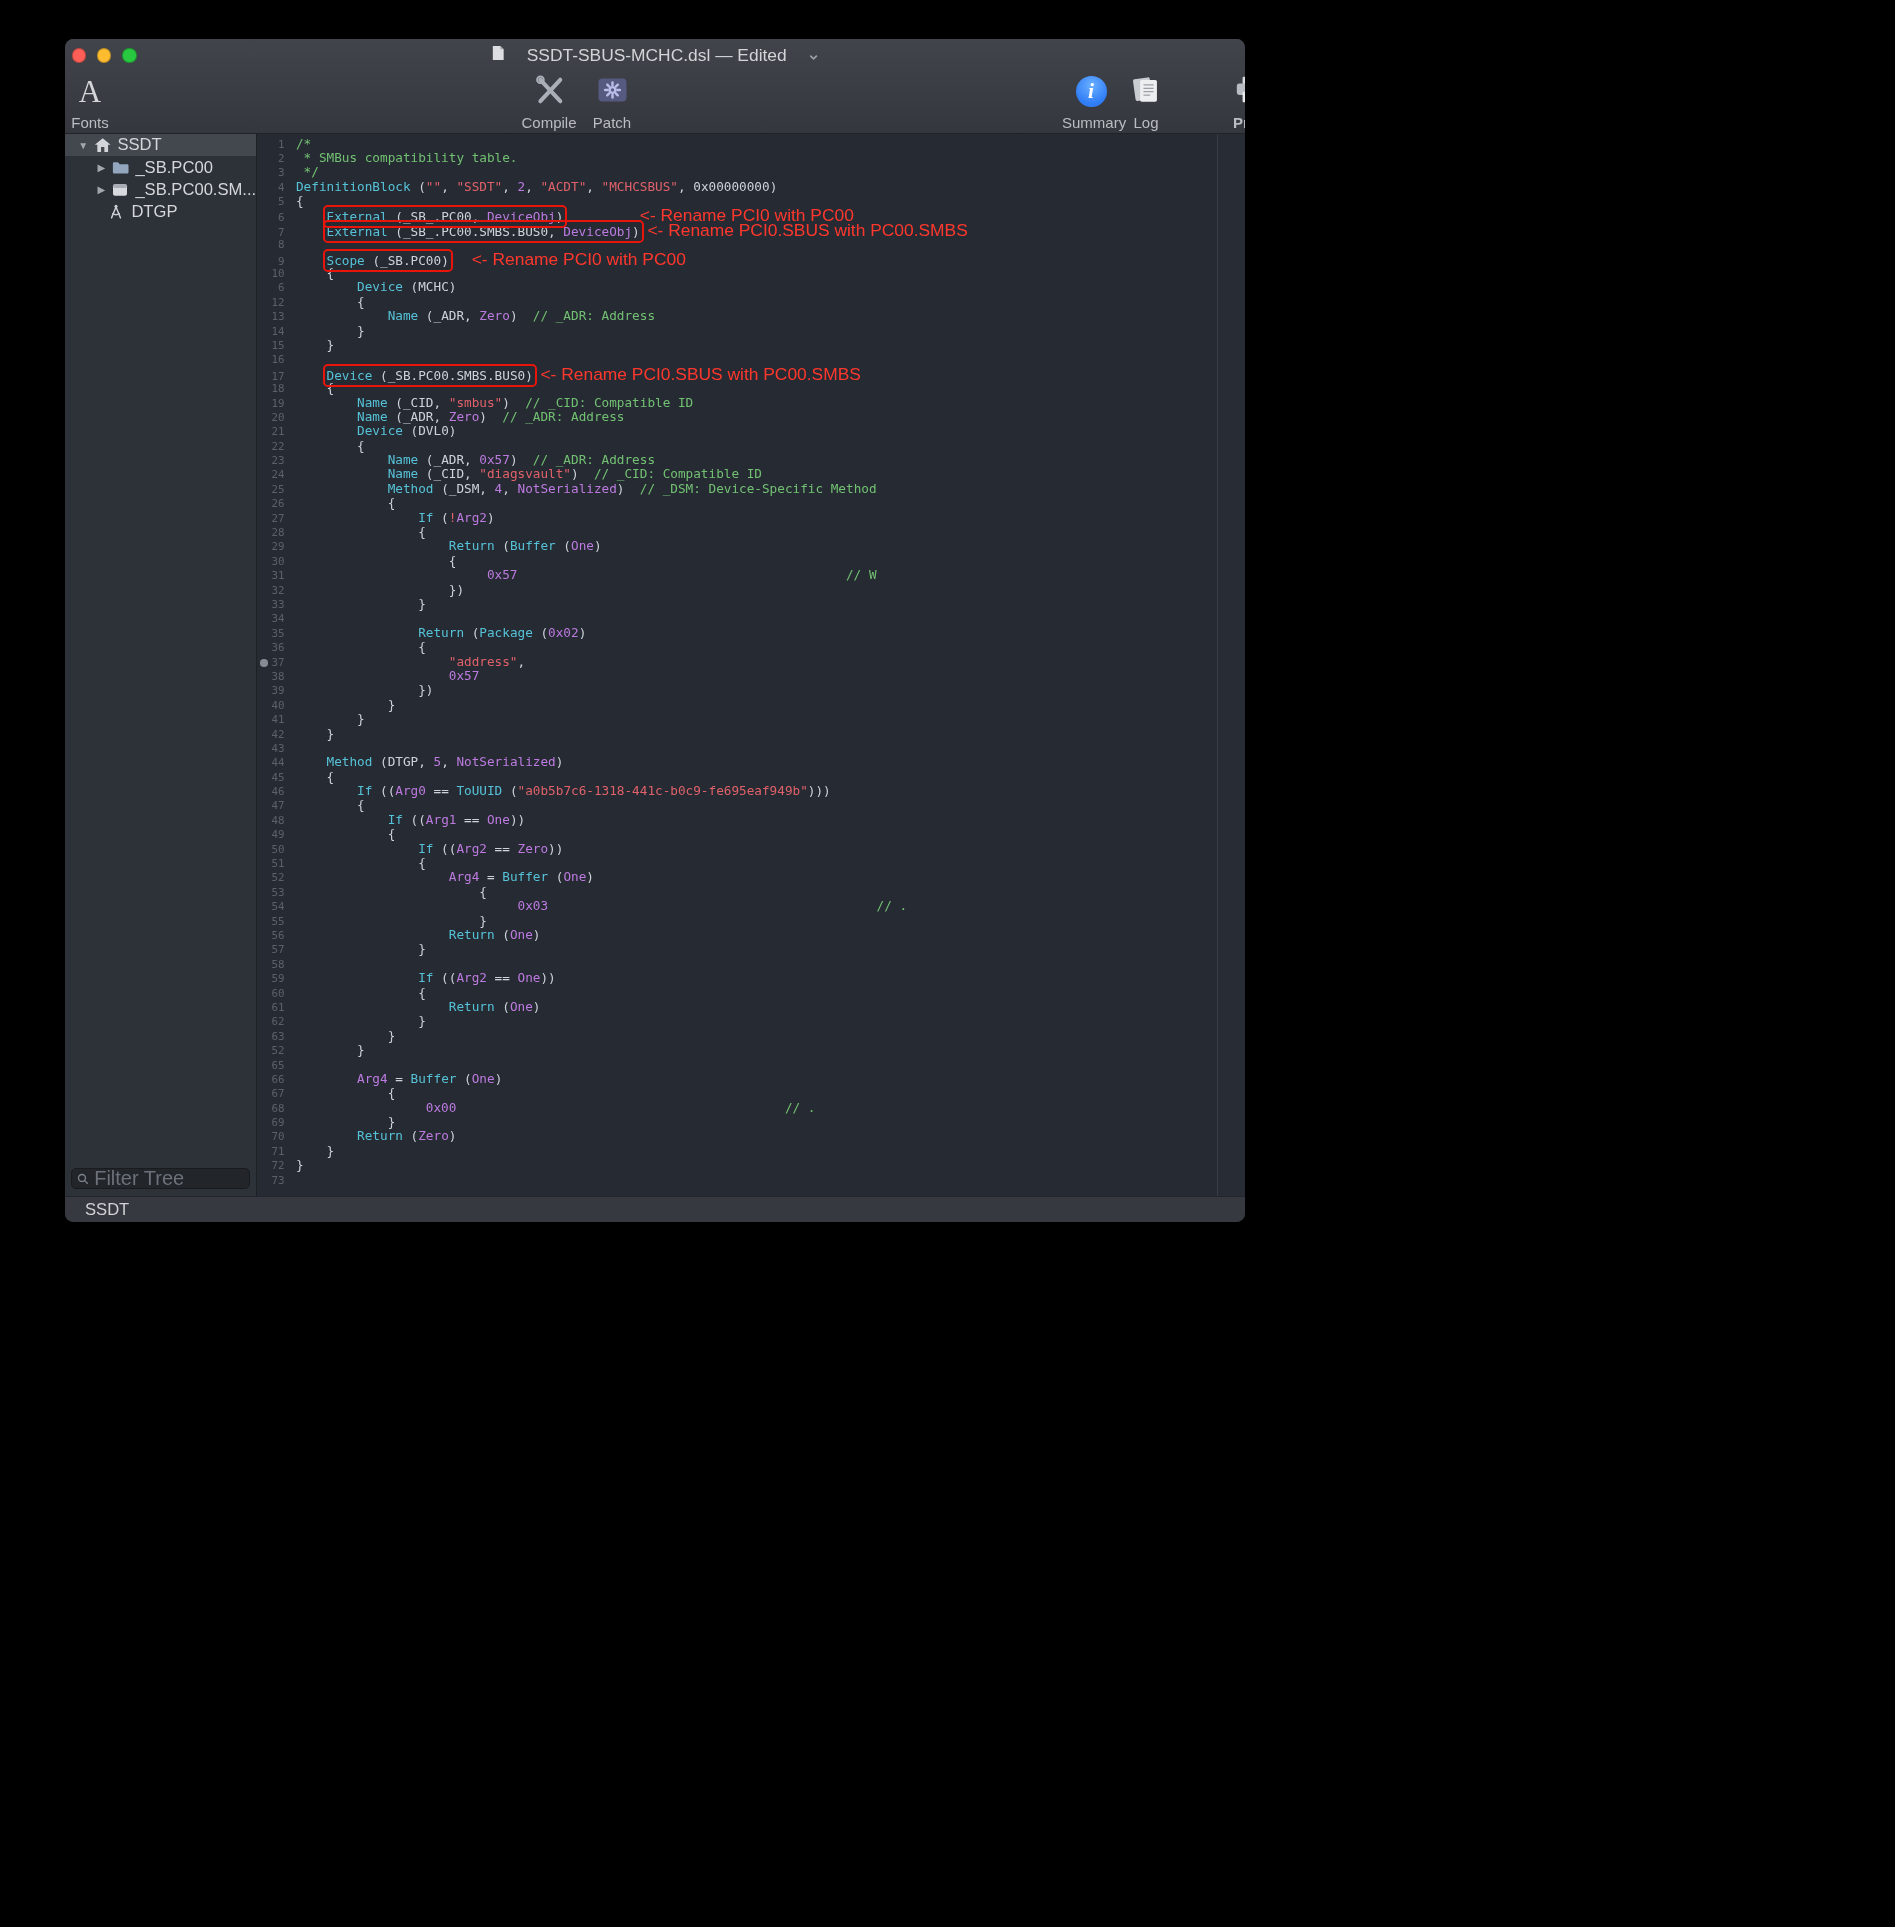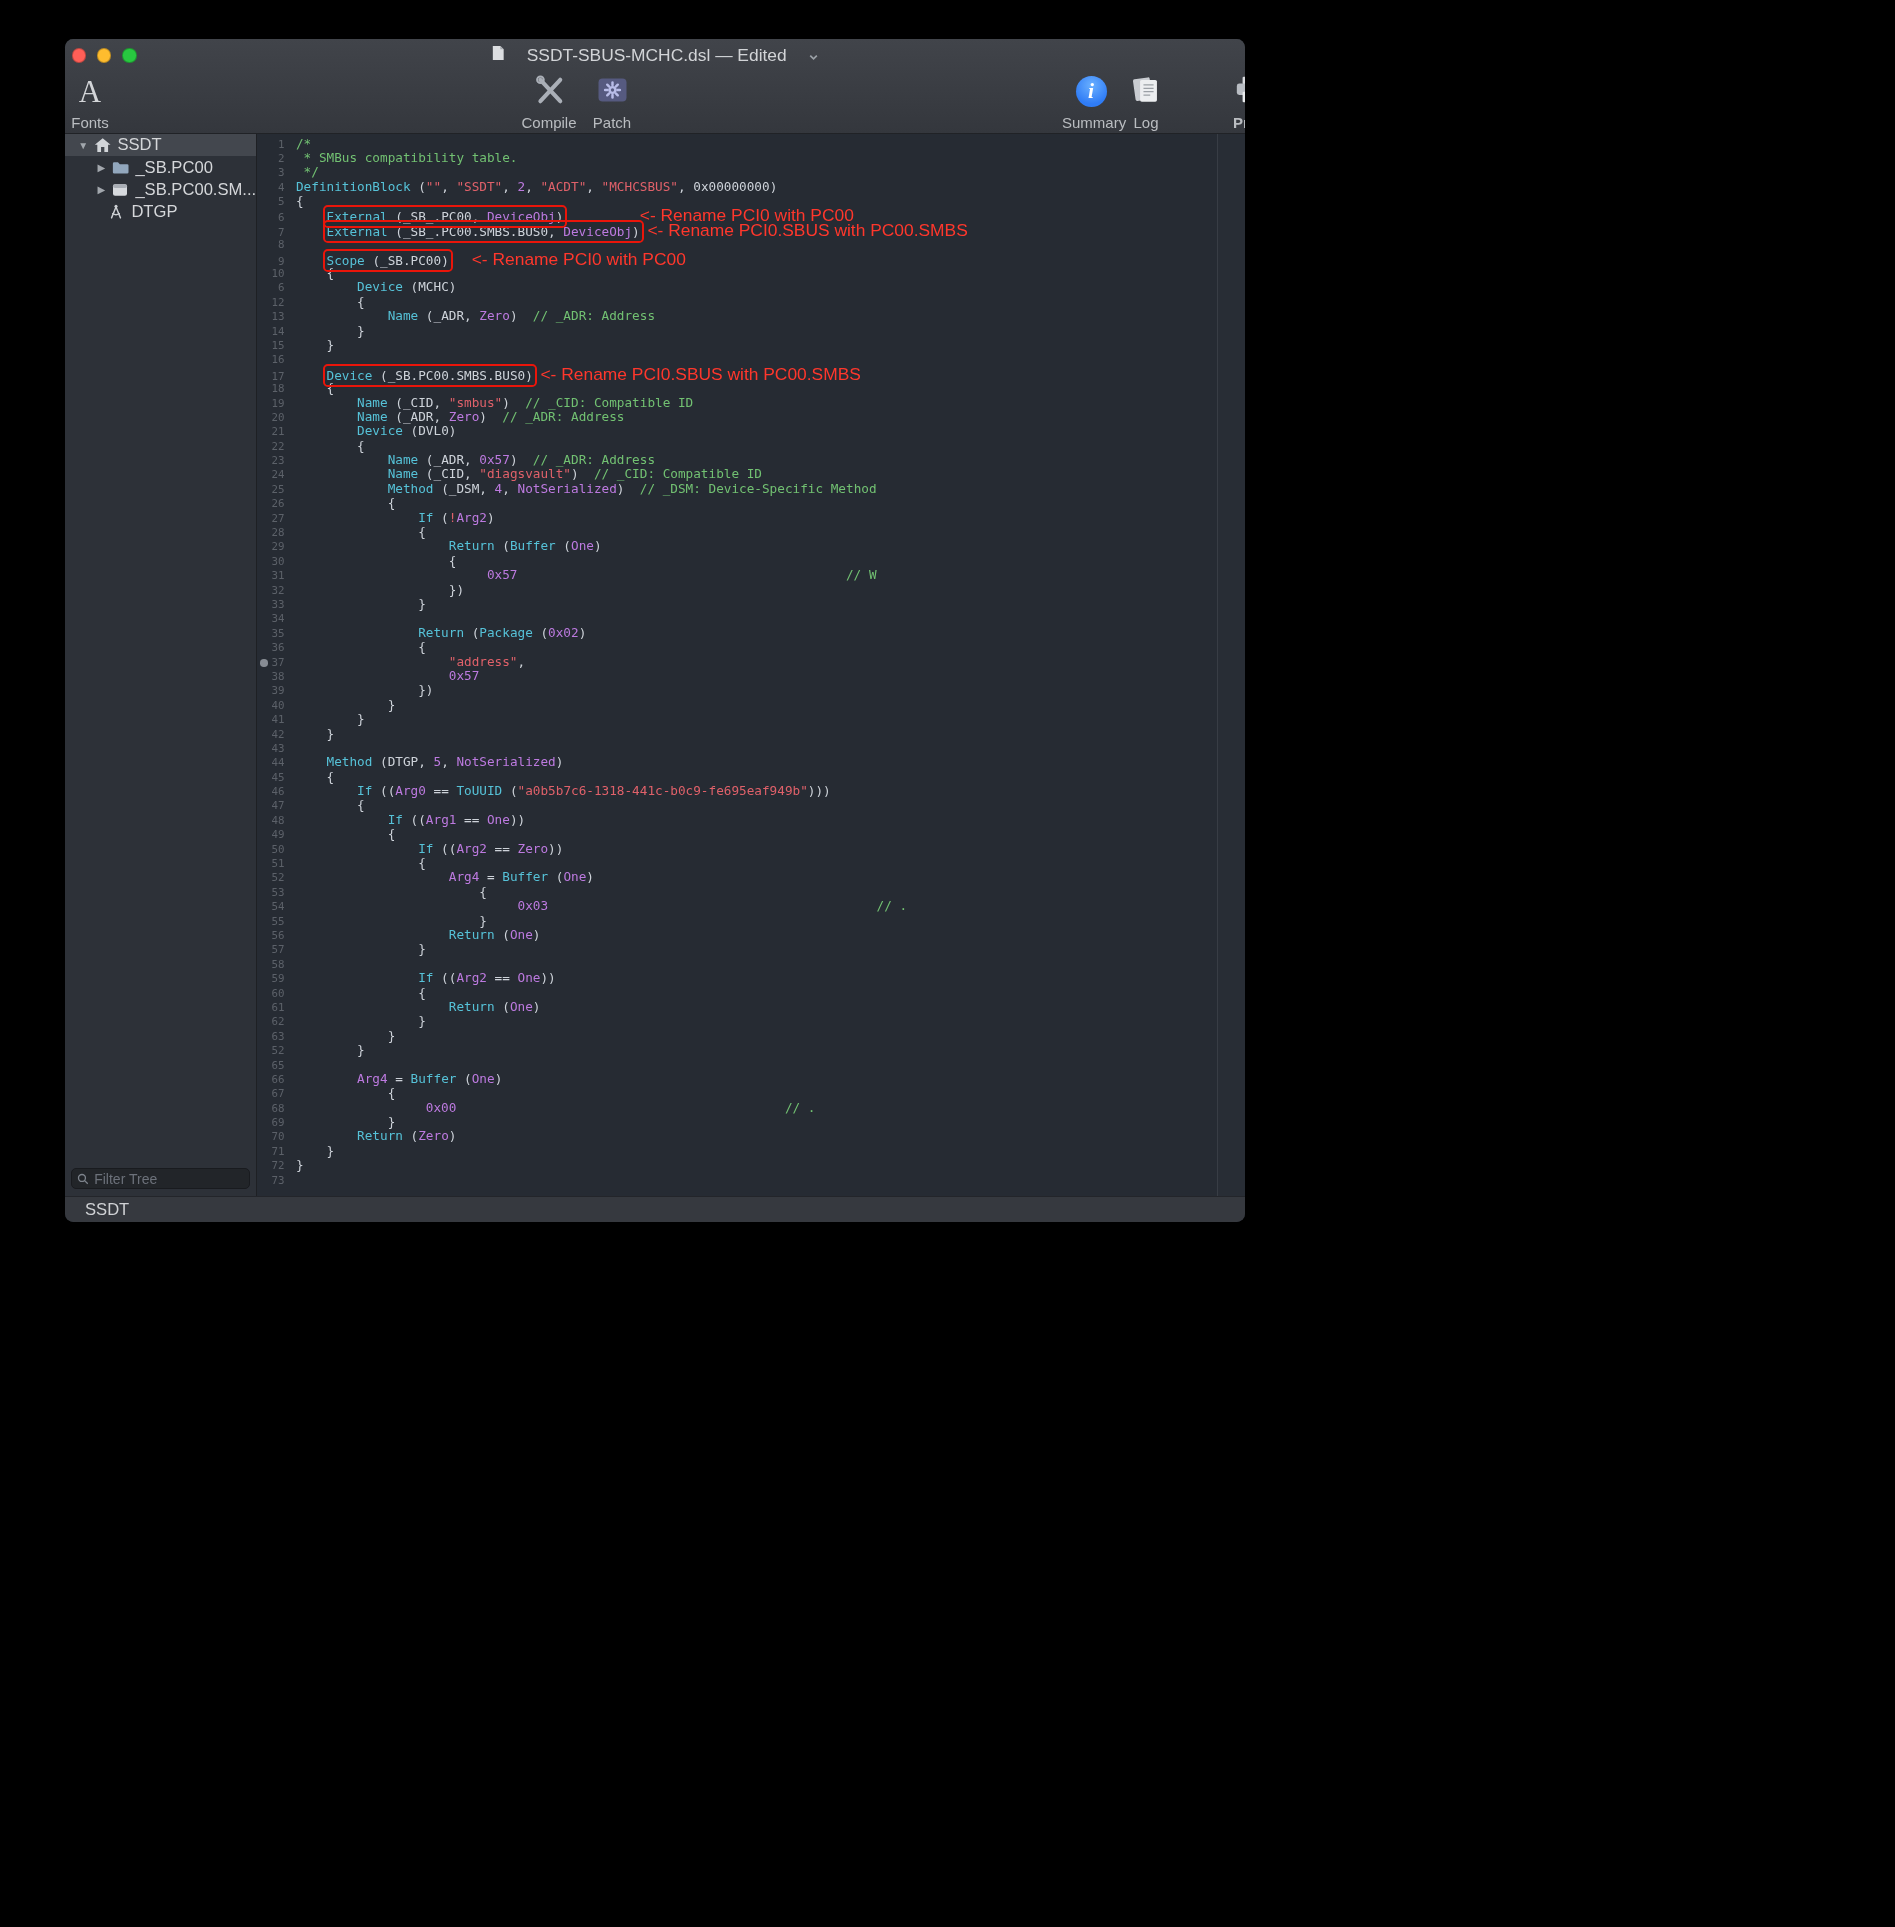--- a/index.html
+++ b/index.html
@@ -27,21 +27,21 @@
   
   .content{position:absolute;top:95px;left:0;right:0;bottom:26px;display:flex;}
   .sidebar{width:191px;background:var(--sidebar_bg,#2d3138);border-right:0.8px solid #1e2024;position:relative;flex:none;}
   .trow{height:22.4px;display:flex;align-items:center;font-size:16.6px;color:#d5d7da;}
   .trow.sel{background:var(--selection_bg,#43474e);}
   .disc{width:16.6px;text-align:center;font-size:10px;color:#a2a7ad;flex:none;}
   .ticon{width:21.6px;display:flex;justify-content:center;align-items:center;flex:none;margin-right:4.2px;}
   .tlabel{white-space:nowrap;overflow:hidden;}
   .filter{position:absolute;left:5.8px;right:5.8px;bottom:6.6px;height:21.6px;}
   .filter input{width:100%;height:100%;box-sizing:border-box;background:#222529;border:0.8px solid #191b1f;
-    border-radius:5px;color:#cfd3d8;font-size:14px;padding:0 6.6px 0 22.4px;outline:none;font-family:"Liberation Sans",sans-serif;}
+    border-radius:5px;color:#cfd3d8;font-size:20px;padding:0 6.6px 0 22.4px;outline:none;font-family:"Liberation Sans",sans-serif;}
   .filter input::placeholder{color:#6c717a;}
   .filter .mag{position:absolute;left:5.8px;top:5px;}
   
   .editor{flex:1;position:relative;background:var(--editor_bg,#262b33);overflow:hidden;}
   .scrollstrip{width:27.4px;flex:none;background:#282d35;border-left:0.8px solid #383d45;}
   .code{padding-top:2.5px;}
   .line{height:14.4px;line-height:14.4px;font-family:"DejaVu Sans Mono",monospace;
     font-size:12.7px;white-space:pre;color:var(--plain,#ced3da);}
   .ln{display:inline-block;width:27.4px;text-align:right;padding-right:6.6px;margin-right:5px;
     font-size:10.8px;color:var(--line_number,#5c6169);}

